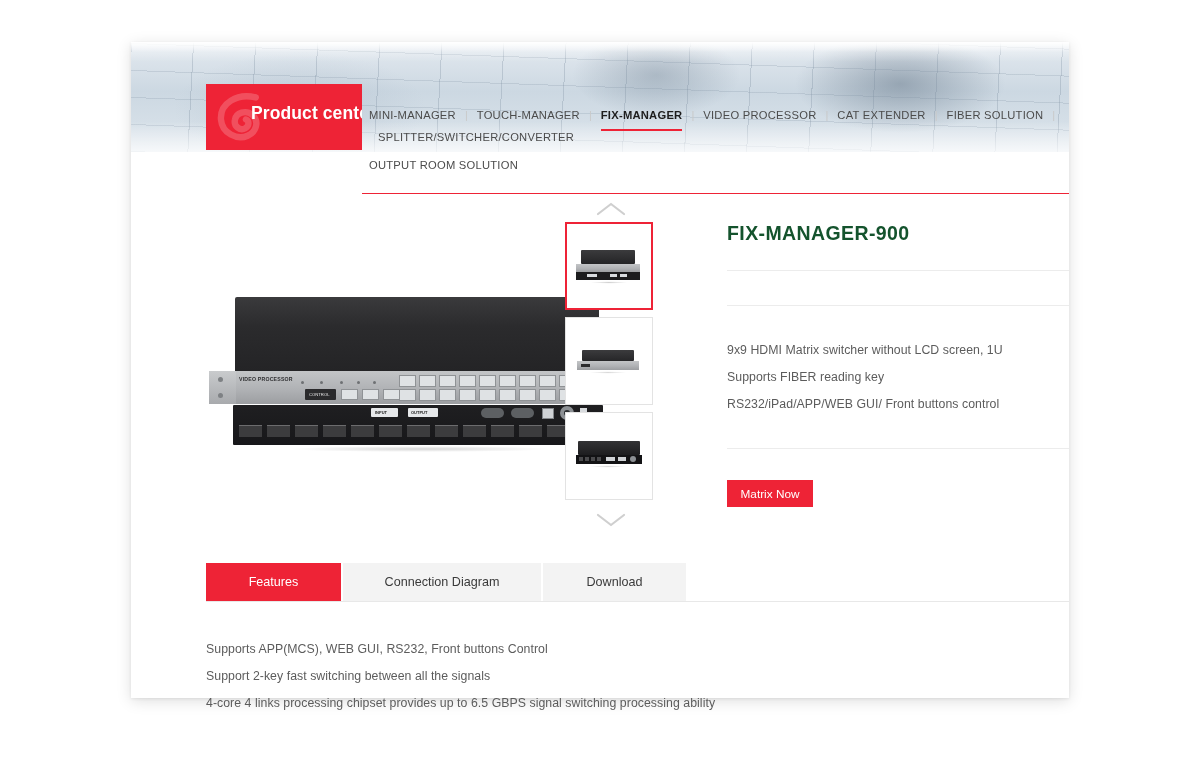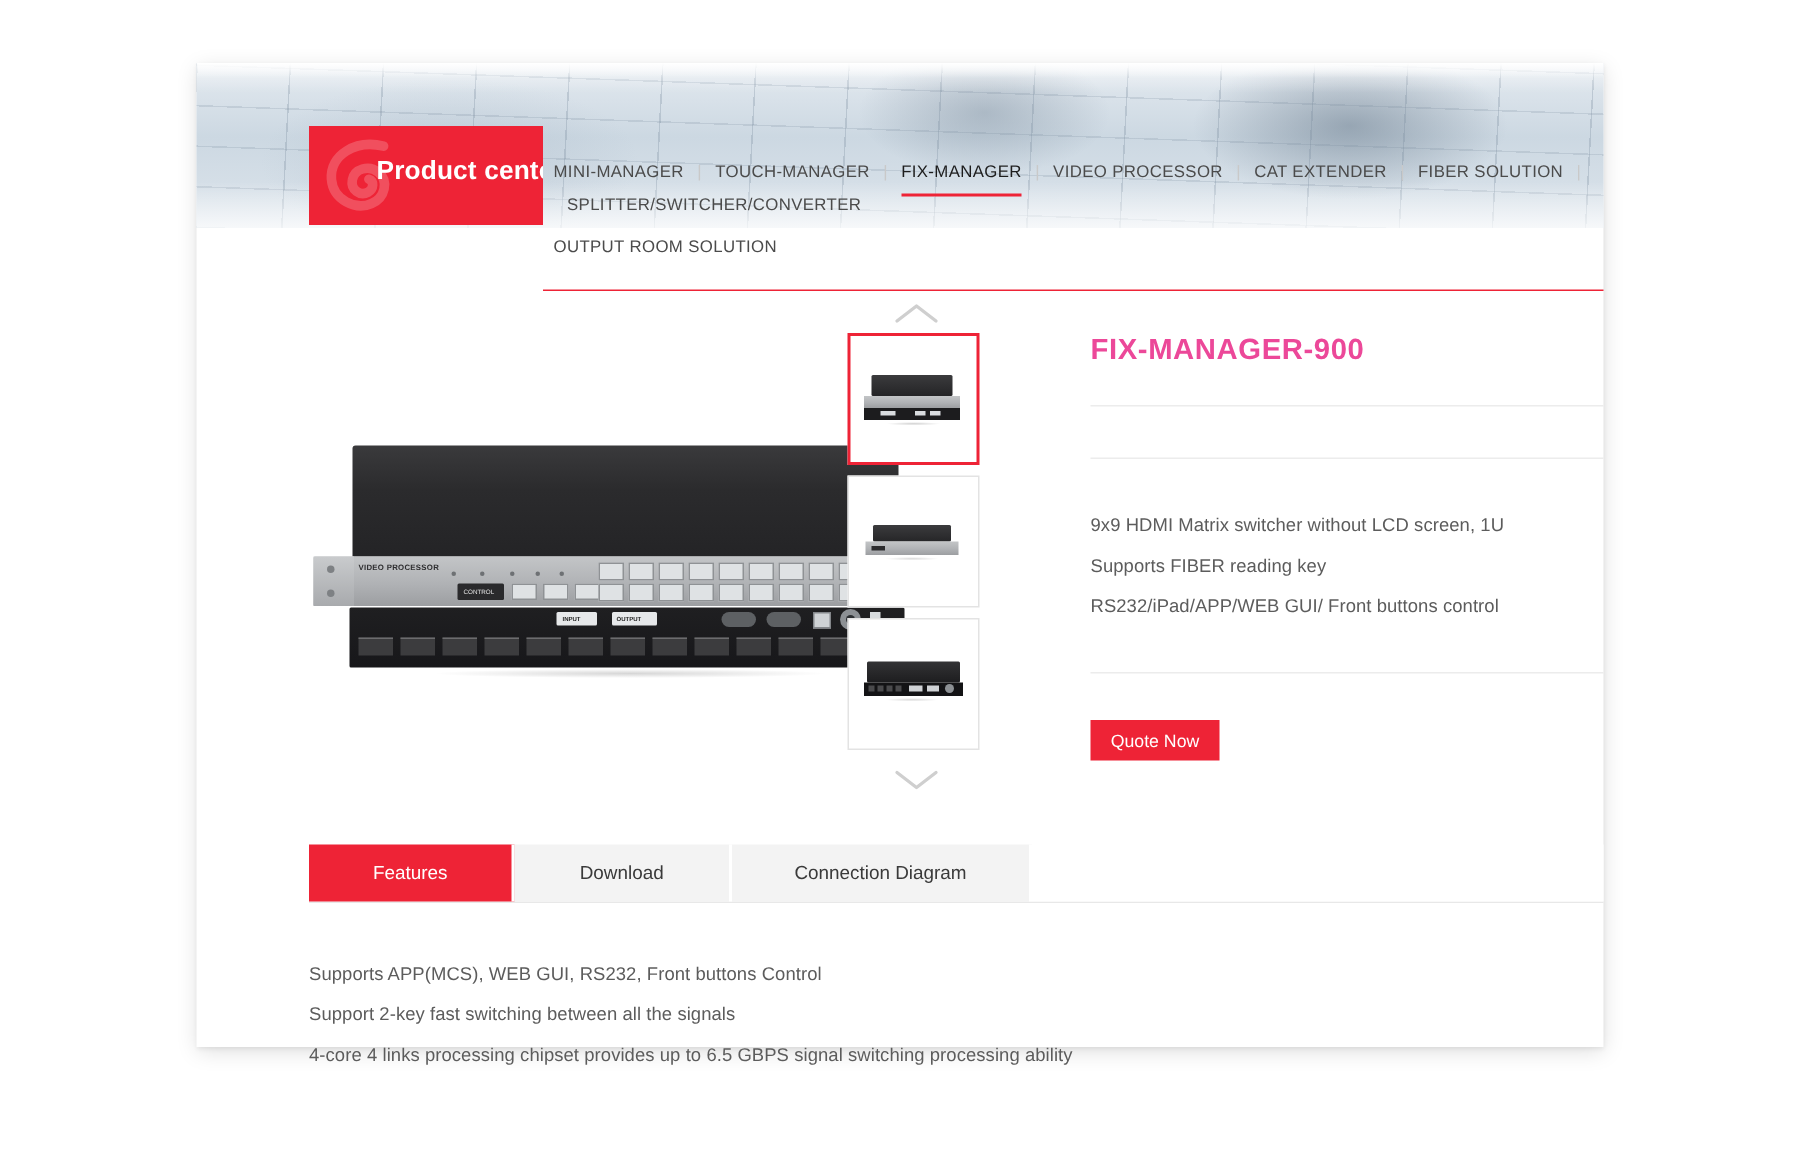--- a/index.html
+++ b/index.html
@@ -89,21 +89,21 @@
     position: relative;
     cursor: pointer;
   }
   .nav-item.first { padding-left: 0; }
   .nav-sep {
     color: #c9c9c9;
     font-size: 11px;
     line-height: 22px;
   }
   .nav-item.active {
-    font-weight: normal;
+    font-weight: bold;
     color: #1d1d1d;
   }
   .nav-item.active::after {
     content: "";
     position: absolute;
     left: 9px; right: 9px; bottom: -5px;
     height: 1.6px;
     background: #ee2336;
   }
   .nav-row2 { padding-left: 7px; margin-top: 6px; }
@@ -156,21 +156,21 @@
 
   
   .info {
     position: absolute;
     left: 596px; top: 180px;
     width: 342px;
   }
   .prod-title {
     font-size: 19.5px;
     font-weight: bold;
-    color: #ec4899;
+    color: #14532d;
     letter-spacing: 0.4px;
     margin-bottom: 25px;
   }
   .hr { height: 1px; background: #ececec; width: 342px; }
   .hr-gap { height: 34px; }
   .spec-list { margin-top: 31px; }
   .spec-line {
     font-size: 12.3px;
     color: #5c5c5c;
     line-height: 27px;
@@ -403,27 +403,27 @@
     <div class="hr-gap"></div>
     <div class="hr"></div>
 
     <div class="spec-list">
       <div class="spec-line">9x9 HDMI Matrix switcher without LCD screen, 1U</div>
       <div class="spec-line">Supports FIBER reading key</div>
       <div class="spec-line">RS232/iPad/APP/WEB GUI/ Front buttons control</div>
     </div>
 
     <div class="hr-quote"></div>
-    <button class="quote-btn">Quote Now</button>
+    <button class="quote-btn">Matrix Now</button>
   </div>
 
   <div class="tabs">
     <div class="tab t0 active">Features</div>
+    <div class="tab t2">Connection Diagram</div>
     <div class="tab t3">Download</div>
-    <div class="tab t2">Connection Diagram</div>
     <div class="tab spacer"></div>
   </div>
 
   <div class="feature-body">
     <div class="feature-line">Supports APP(MCS), WEB GUI, RS232, Front buttons Control</div>
     <div class="feature-line">Support 2-key fast switching between all the signals</div>
     <div class="feature-line">4-core 4 links processing chipset provides up to 6.5 GBPS signal switching processing ability</div>
   </div>
 
 </div>

